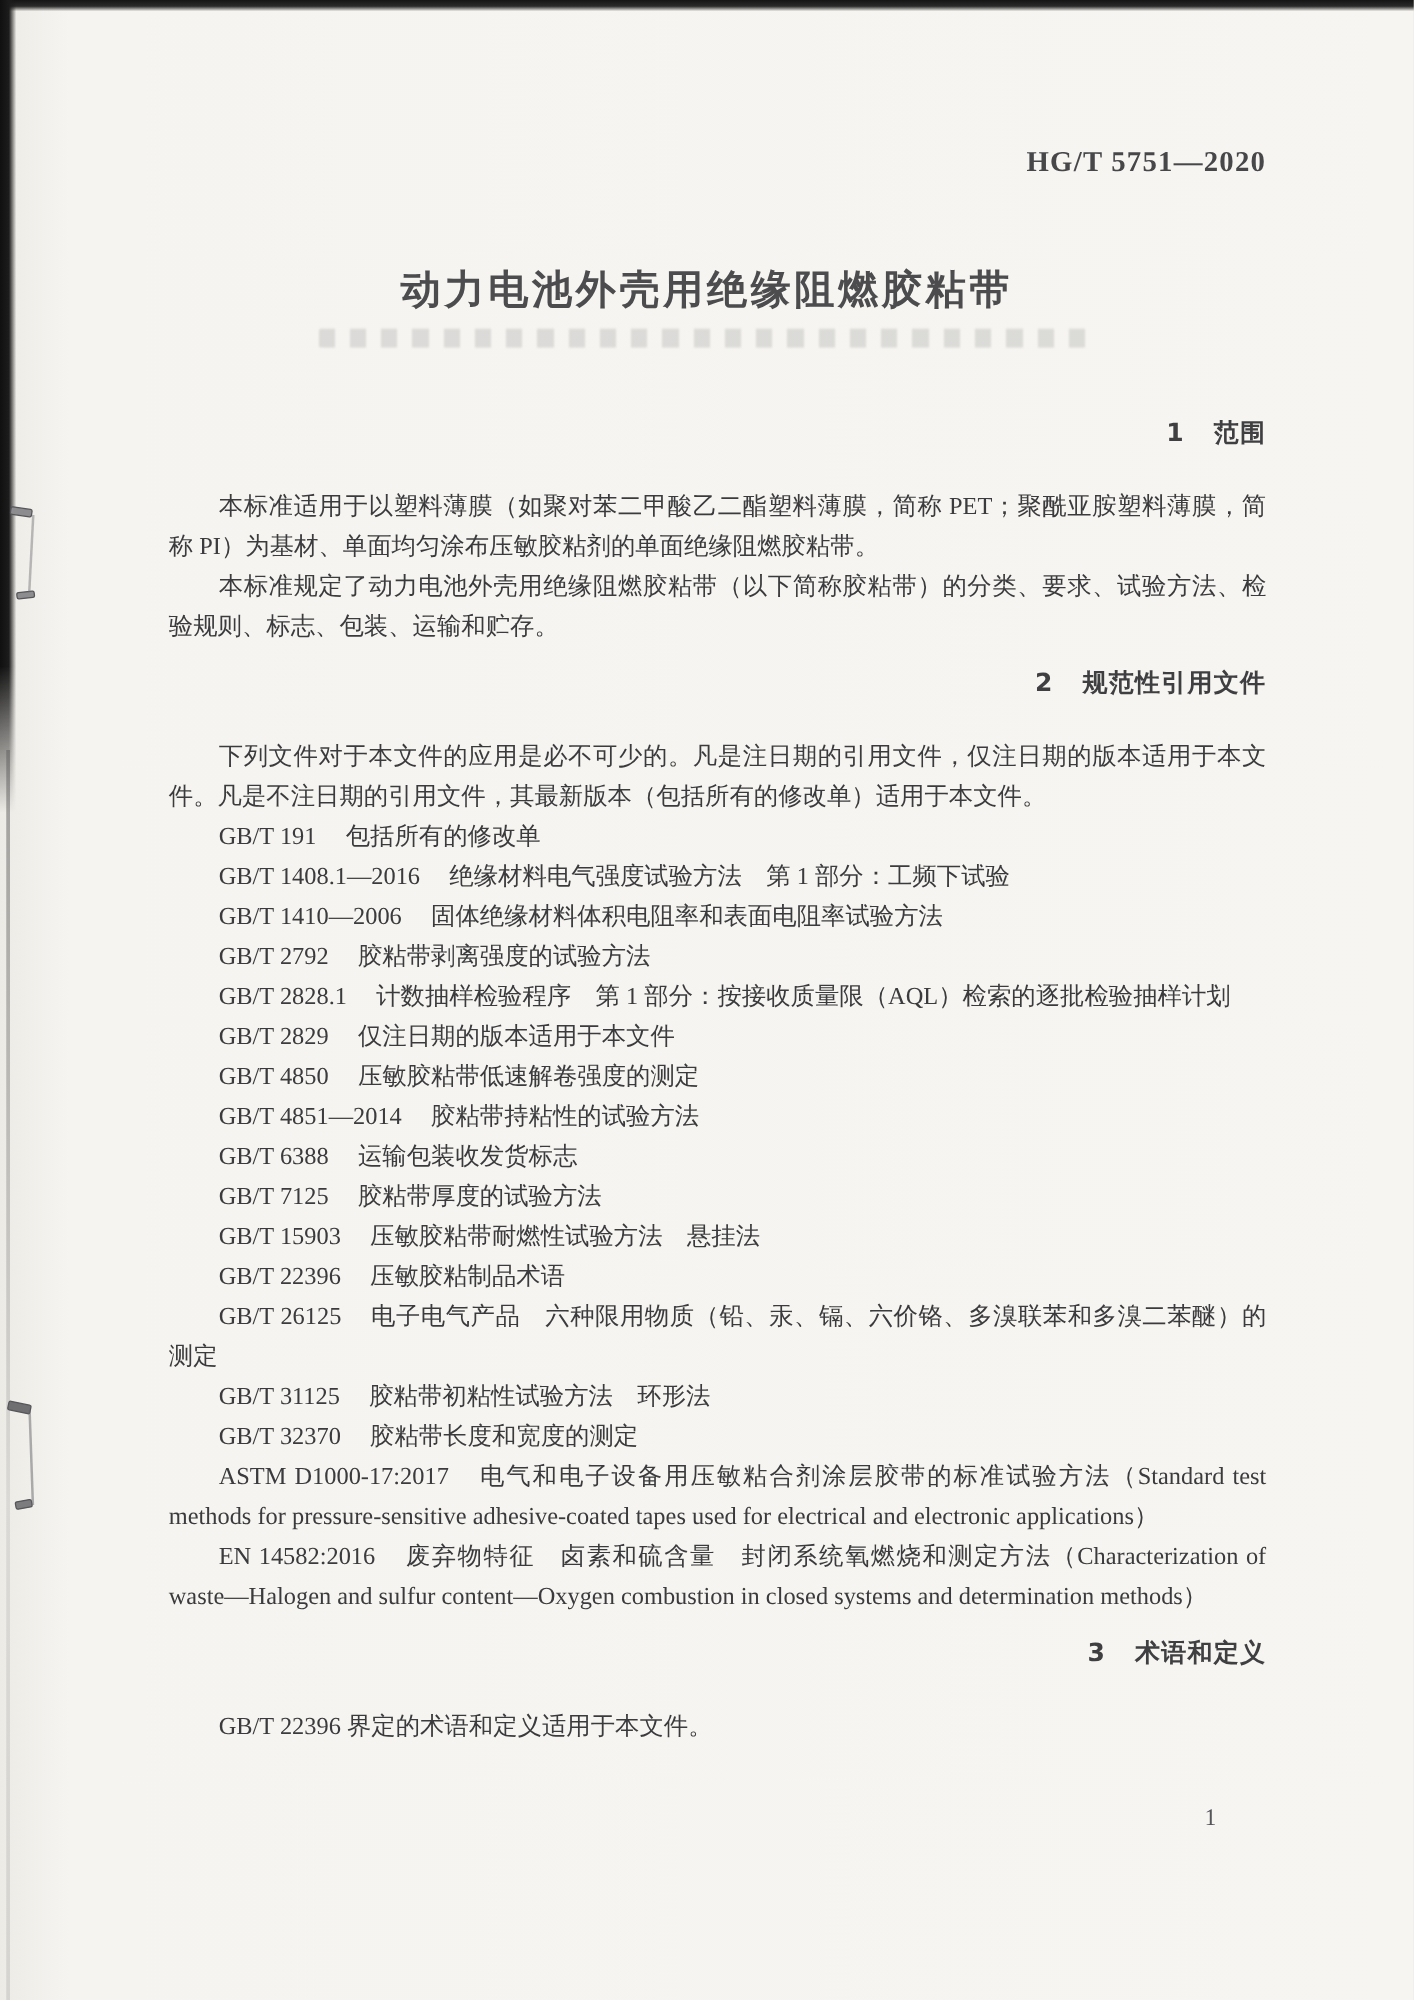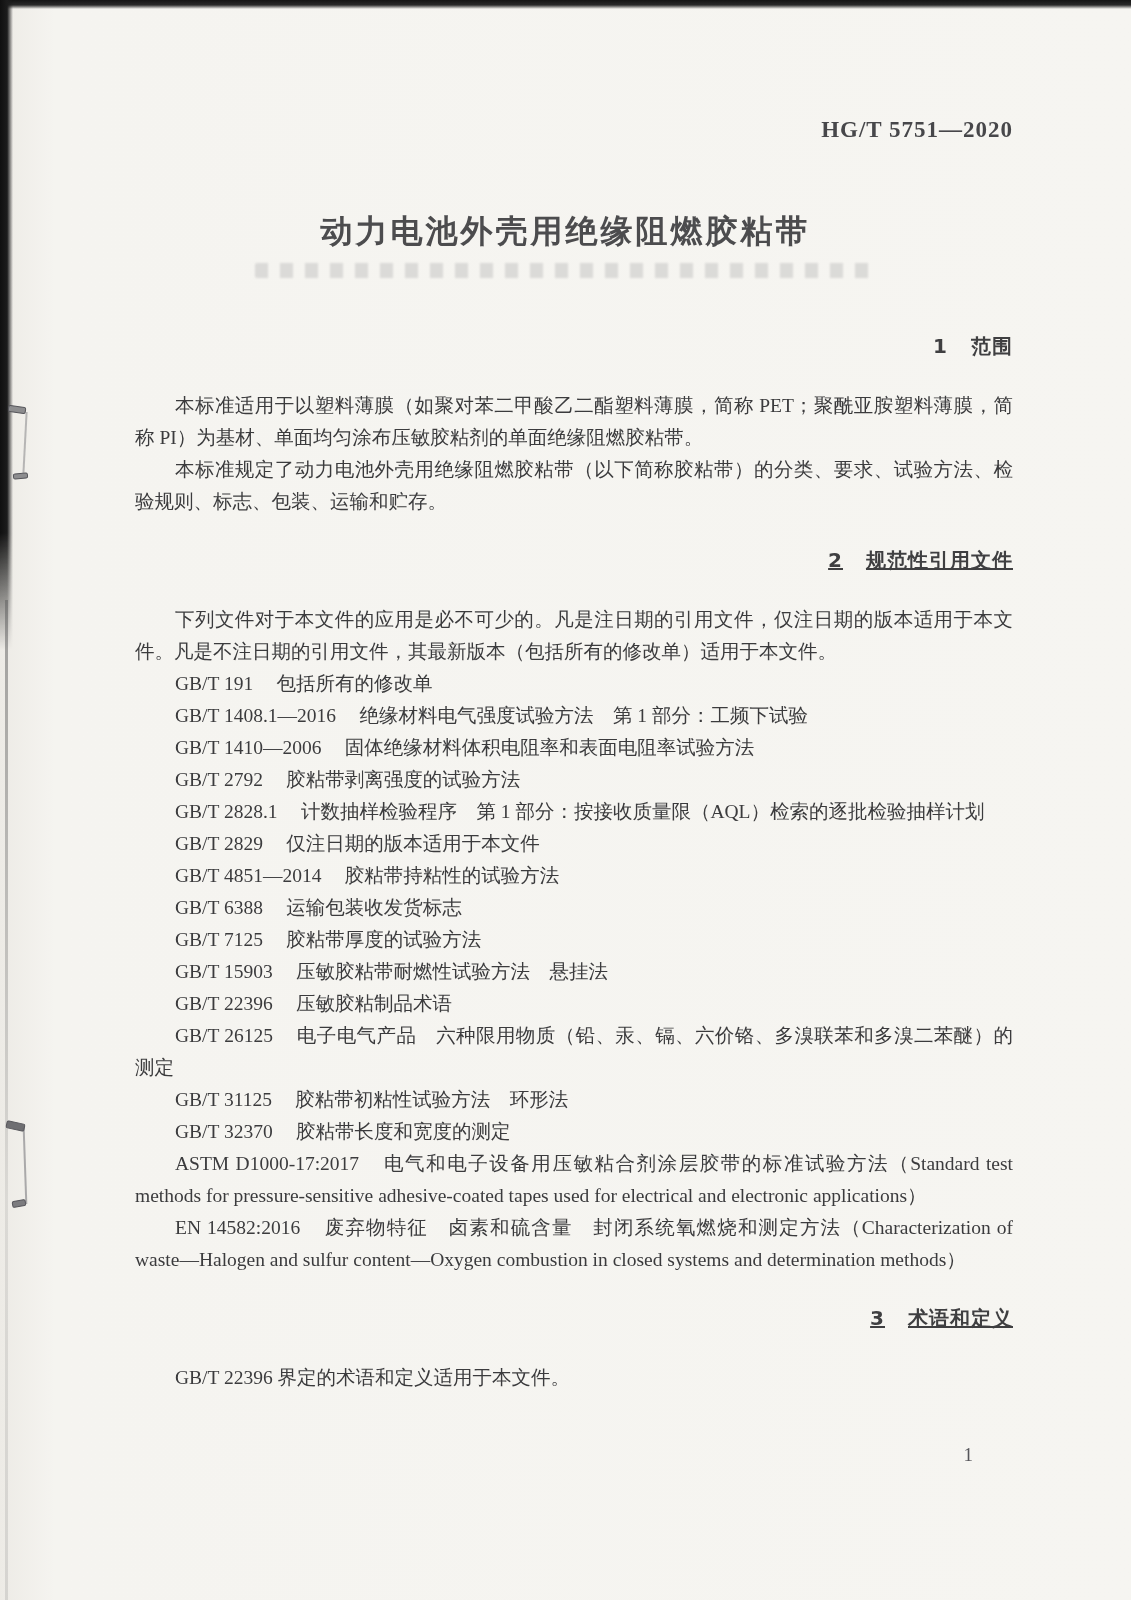--- a/index.html
+++ b/index.html
@@ -64,21 +64,21 @@
     font-size:19.5px;line-height:32px;
     color:#3b3b3d;
     text-align:justify;
   }
   .sec-head{
     margin:0 0 28px 0;
     font-family:"DejaVu Sans","Liberation Sans",sans-serif;
     font-weight:700;font-size:20px;line-height:32px;
     color:#3f3f41;text-align:right;letter-spacing:1px;
   }
-  .sec-head.sp{margin-top:26px;text-decoration:underline;}
+  .sec-head.sp{margin-top:12px;}
   .sec-num{margin-right:1.15em;}
   .para{margin:0;text-indent:2.05em;}
   .ref{margin:0;text-indent:2.05em;}
   .ref-code{margin-right:1.2em;white-space:nowrap;}
 
   .page-number{
     position:absolute;left:135px;top:1444px;width:838px;
     text-align:right;font-size:19px;color:#55555a;
   }
 </style>
@@ -111,20 +111,21 @@
 
     <h2 class="sec-head sp"><span class="sec-num">2</span><span>规范性引用文件</span></h2>
     <p class="para">下列文件对于本文件的应用是必不可少的。凡是注日期的引用文件，仅注日期的版本适用于本文件。凡是不注日期的引用文件，其最新版本（包括所有的修改单）适用于本文件。</p>
 
     <p class="ref"><span class="ref-code">GB/T 191</span><span>包括所有的修改单</span></p>
     <p class="ref"><span class="ref-code">GB/T 1408.1—2016</span><span>绝缘材料电气强度试验方法　第 1 部分：工频下试验</span></p>
     <p class="ref"><span class="ref-code">GB/T 1410—2006</span><span>固体绝缘材料体积电阻率和表面电阻率试验方法</span></p>
     <p class="ref"><span class="ref-code">GB/T 2792</span><span>胶粘带剥离强度的试验方法</span></p>
     <p class="ref"><span class="ref-code">GB/T 2828.1</span><span>计数抽样检验程序　第 1 部分：按接收质量限（AQL）检索的逐批检验抽样计划</span></p>
     <p class="ref"><span class="ref-code">GB/T 2829</span><span>仅注日期的版本适用于本文件</span></p>
+    <p class="ref"><span class="ref-code">GB/T 4850</span><span>压敏胶粘带低速解卷强度的测定</span></p>
     <p class="ref"><span class="ref-code">GB/T 4851—2014</span><span>胶粘带持粘性的试验方法</span></p>
     <p class="ref"><span class="ref-code">GB/T 6388</span><span>运输包装收发货标志</span></p>
     <p class="ref"><span class="ref-code">GB/T 7125</span><span>胶粘带厚度的试验方法</span></p>
     <p class="ref"><span class="ref-code">GB/T 15903</span><span>压敏胶粘带耐燃性试验方法　悬挂法</span></p>
     <p class="ref"><span class="ref-code">GB/T 22396</span><span>压敏胶粘制品术语</span></p>
     <p class="ref"><span class="ref-code">GB/T 26125</span><span>电子电气产品　六种限用物质（铅、汞、镉、六价铬、多溴联苯和多溴二苯醚）的测定</span></p>
     <p class="ref"><span class="ref-code">GB/T 31125</span><span>胶粘带初粘性试验方法　环形法</span></p>
     <p class="ref"><span class="ref-code">GB/T 32370</span><span>胶粘带长度和宽度的测定</span></p>
     <p class="ref"><span class="ref-code">ASTM D1000-17:2017</span><span>电气和电子设备用压敏粘合剂涂层胶带的标准试验方法（Standard test methods for pressure-sensitive adhesive-coated tapes used for electrical and electronic applications）</span></p>
     <p class="ref"><span class="ref-code">EN 14582:2016</span><span>废弃物特征　卤素和硫含量　封闭系统氧燃烧和测定方法（Characterization of waste—Halogen and sulfur content—Oxygen combustion in closed systems and determination methods）</span></p>

